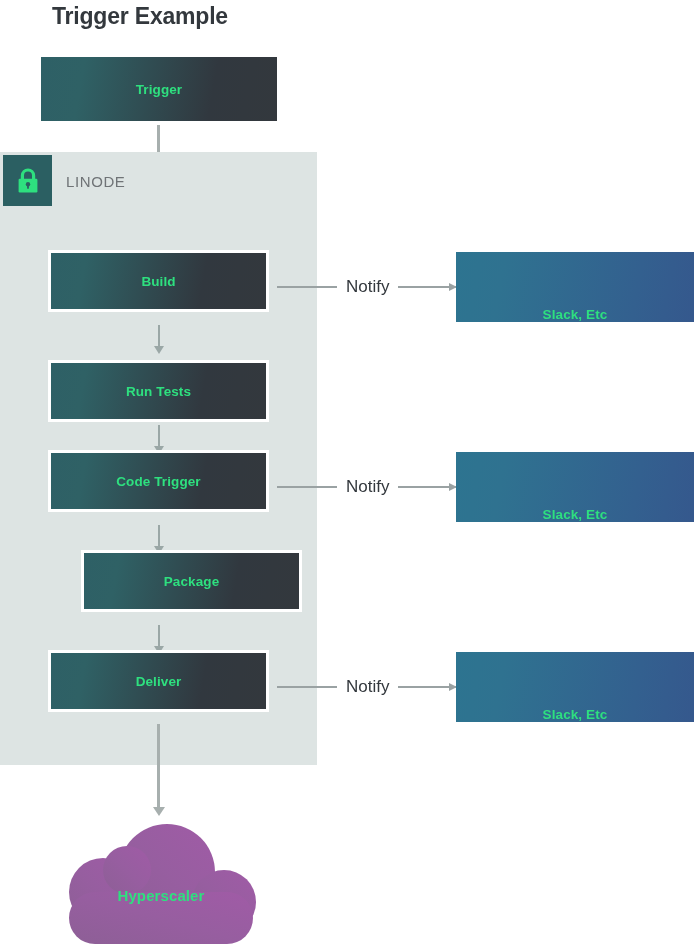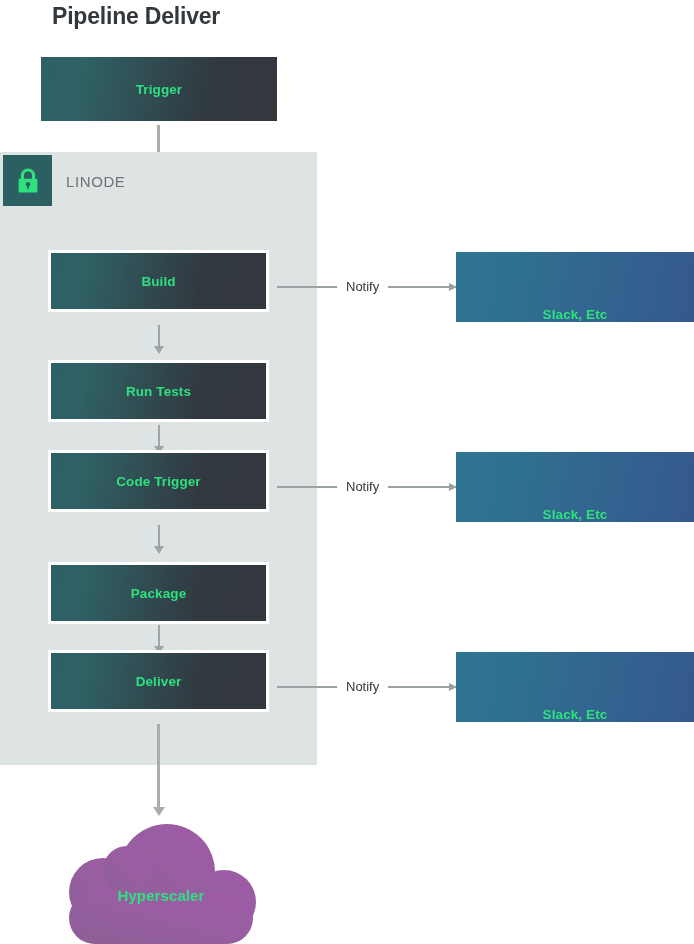--- a/index.html
+++ b/index.html
@@ -124,21 +124,21 @@
     height: 20px;
     display: flex;
     align-items: center;
   }
   .notify-line-left {
     width: 60px;
     height: 2px;
     background: #9aa2a3;
   }
   .notify-label {
-    font-size: 13px;
+    font-size: 17px;
     color: #33383d;
     padding: 0 9px;
     white-space: nowrap;
     line-height: 18px;
     text-align: right;
   }
   .notify-arrow {
     position: relative;
     flex: 1;
     height: 2px;
@@ -201,21 +201,21 @@
     color: #2ee07f;
     font-size: 15px;
     font-weight: bold;
     letter-spacing: 0.1px;
     line-height: 20px;
   }
 </style>
 </head>
 <body>
 
-<div id="page-title">Pipeline Deliver</div>
+<div id="page-title">Trigger Example</div>
 
 <div id="trigger-box" class="stage-box">
   <span>Trigger</span>
 </div>
 
 <div class="v-arrow" style="top:125px;height:100px;"></div>
 
 <div id="linode-panel"></div>
 
 <div id="linode-lock-badge">
@@ -242,21 +242,21 @@
 </div>
 <div class="v-arrow small" style="top:425px;height:22px;"></div>
 
 <div class="pipeline-box" style="top:450px;">
   <div class="inner">
       <span>Code Trigger</span>
     </div>
 </div>
 <div class="v-arrow small" style="top:525px;height:22px;"></div>
 
-<div class="pipeline-box" style="top:562px;">
+<div class="pipeline-box" style="top:550px;margin-left:33px;">
   <div class="inner">
       <span>Package</span>
     </div>
 </div>
 <div class="v-arrow small" style="top:625px;height:22px;"></div>
 
 <div class="pipeline-box" style="top:650px;text-align:center;">
   <div class="inner">
       <span>Deliver</span>
     </div>

